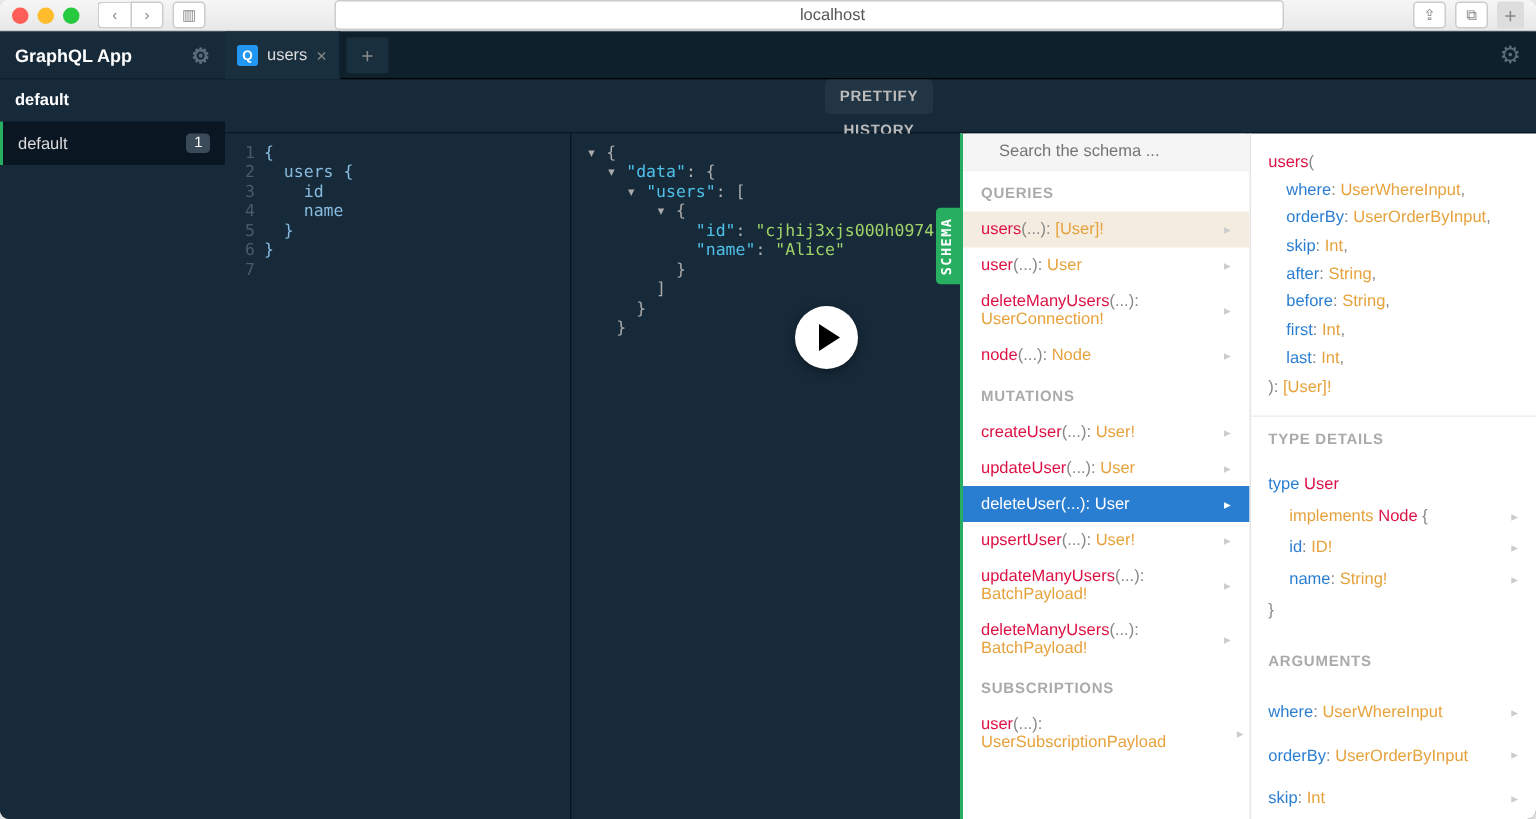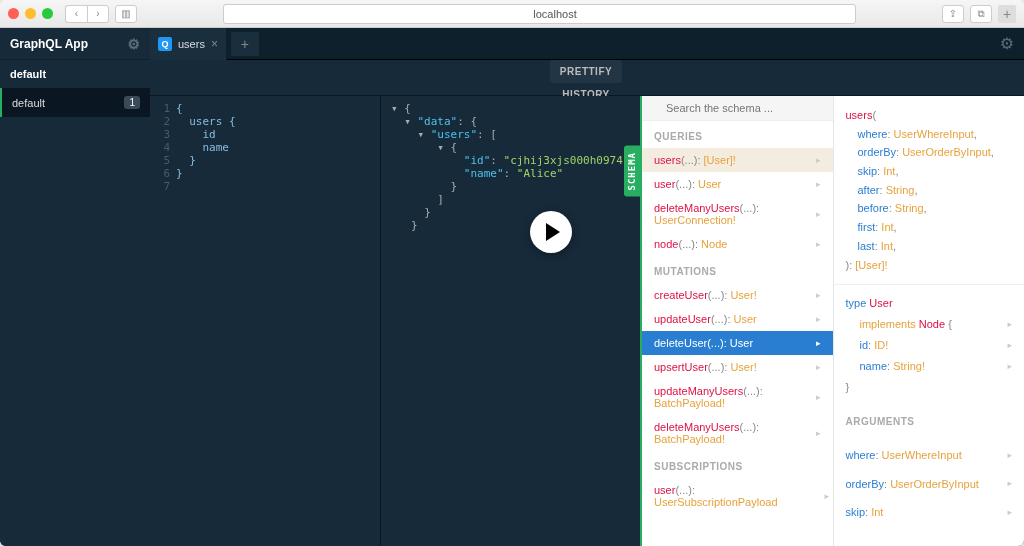--- a/index.html
+++ b/index.html
@@ -270,20 +270,21 @@
                   <div class="sig-arg"><span class="kw-blue">where</span><span class="args">: </span><span class="type">UserWhereInput</span><span class="args">,</span></div>
                   <div class="sig-arg"><span class="kw-blue">orderBy</span><span class="args">: </span><span class="type">UserOrderByInput</span><span class="args">,</span></div>
                   <div class="sig-arg"><span class="kw-blue">skip</span><span class="args">: </span><span class="type">Int</span><span class="args">,</span></div>
                   <div class="sig-arg"><span class="kw-blue">after</span><span class="args">: </span><span class="type">String</span><span class="args">,</span></div>
                   <div class="sig-arg"><span class="kw-blue">before</span><span class="args">: </span><span class="type">String</span><span class="args">,</span></div>
                   <div class="sig-arg"><span class="kw-blue">first</span><span class="args">: </span><span class="type">Int</span><span class="args">,</span></div>
                   <div class="sig-arg"><span class="kw-blue">last</span><span class="args">: </span><span class="type">Int</span><span class="args">,</span></div>
                 </div>
               <span class="args">): </span><span class="type">[User]!</span>
             </div>
+            <div class="section-h">TYPE DETAILS</div>
             <div class="type-detail">
               <div class="row">
                   <span><span class="kw-blue">type</span> <span class="fn">User</span></span>
                 </div>
               <div class="row indent">
                   <span><span class="type">implements</span> <span class="fn">Node</span> <span class="args">{</span></span>
                   <span class="arrow">▸</span>
                 </div>
               <div id="type-fields">
                   <div class="row indent">

